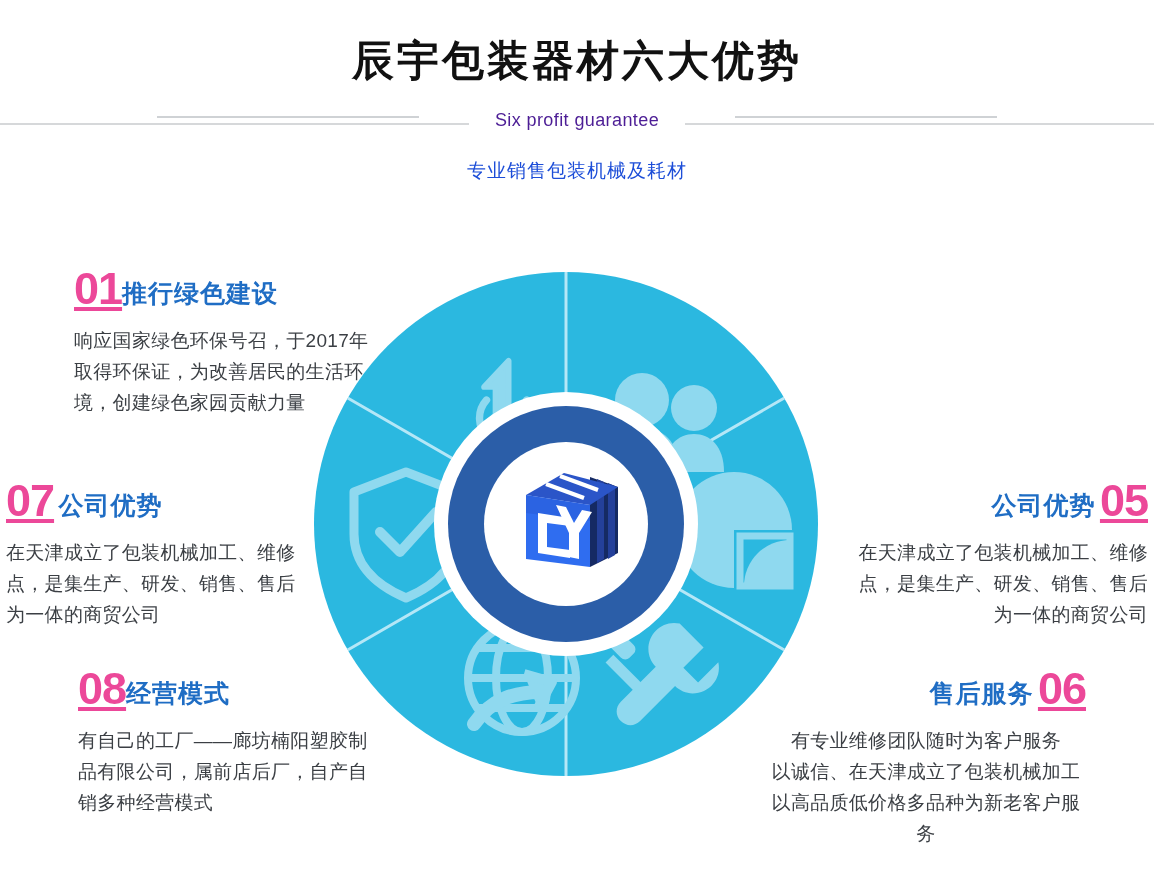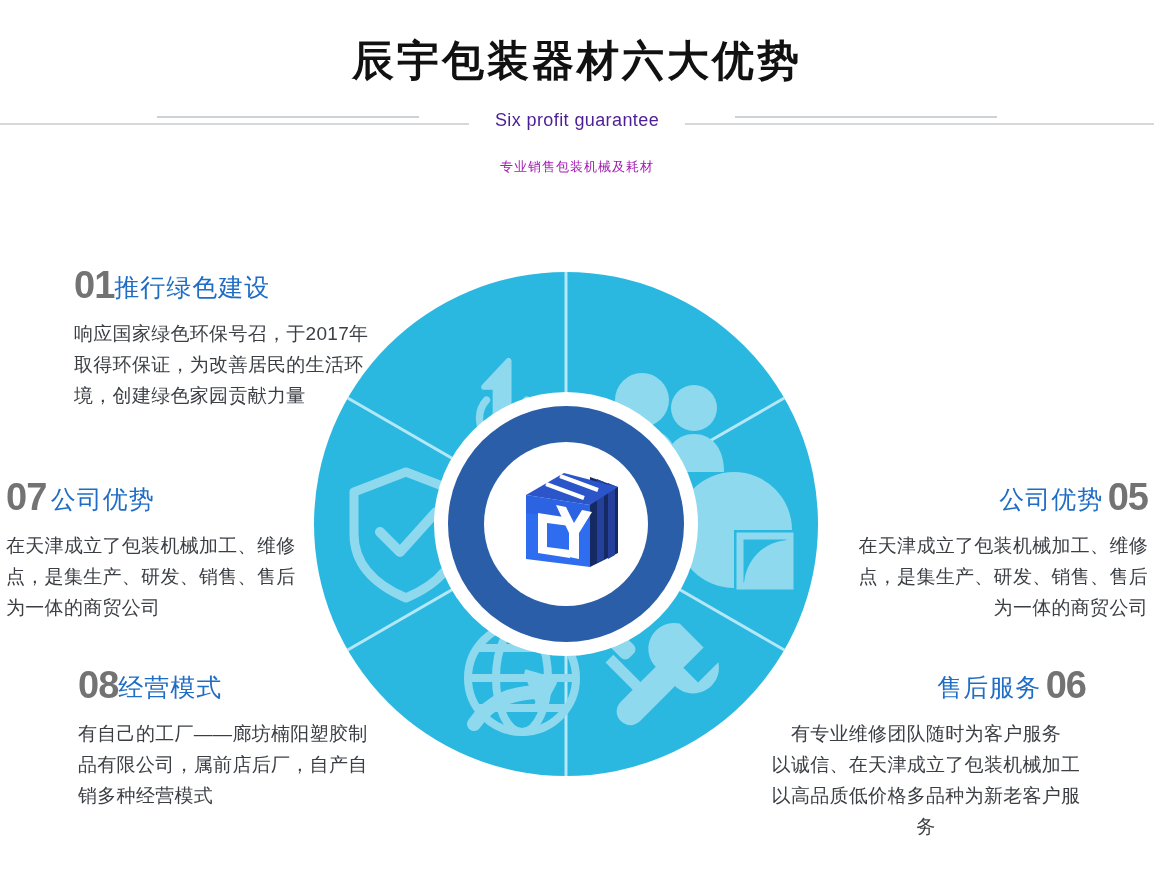--- a/index.html
+++ b/index.html
@@ -32,44 +32,44 @@
     position:absolute;left:735px;top:12px;width:262px;height:2px;
     background:#cfd2d5;
   }
   .sub-en{
     position:absolute;left:0;top:110px;width:1154px;text-align:center;
     font-size:18px;color:#4c1d95;letter-spacing:.4px;
   }
   .sub-en span{background:#ffffff;padding:0 26px;}
   .sub-cn{
     position:absolute;left:0;top:158px;width:1154px;text-align:center;
-    font-size:13px;color:#a21caf;letter-spacing:1px;
+    font-size:19px;color:#1d4ed8;letter-spacing:1px;
   }
 
   
   .wheel{position:absolute;left:314px;top:272px;width:504px;height:504px;}
   .wheel svg{display:block;}
 
   .logo-box{
     position:absolute;left:498px;top:455px;width:136px;height:136px;
   }
 
   
   .item{position:absolute;}
   .item .head{
     white-space:nowrap;
     line-height:1;
     margin-bottom:14px;
   }
   .num{
-    font-size:38px;font-weight:bold;color:#737373;
-    letter-spacing:-1px;vertical-align:-2px;
+    font-size:45px;font-weight:bold;color:#ec4899;
+    letter-spacing:-1px;vertical-align:-2px;text-decoration:underline;
   }
   .lbl{
-    font-size:25px;font-weight:normal;color:#1f6dc4;letter-spacing:1px;
+    font-size:25px;font-weight:bold;color:#1f6dc4;letter-spacing:1px;
   }
   .desc{
     font-size:19px;color:#3b3f44;line-height:31px;letter-spacing:.3px;
   }
 
   .i01{left:74px;top:266px;width:300px;text-align:left;}
   .i02{left:6px;top:478px;width:290px;text-align:left;}
   .i03{left:78px;top:666px;width:305px;text-align:left;}
   .i04{left:780px;top:266px;width:282px;text-align:right;}
   .i05{left:858px;top:478px;width:290px;text-align:right;}

